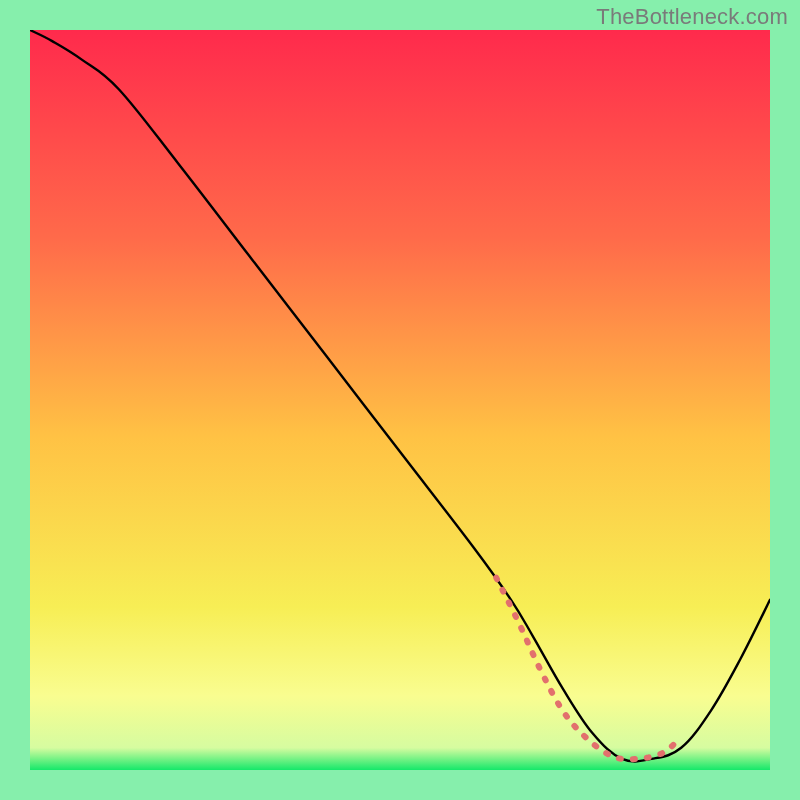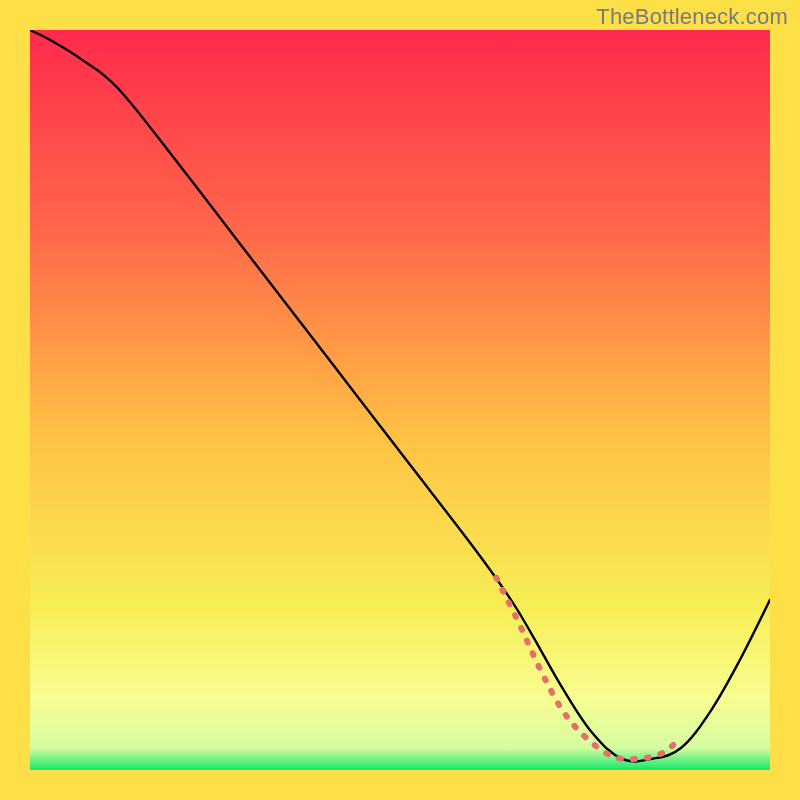--- a/index.html
+++ b/index.html
@@ -8,21 +8,21 @@
     width: 800px;
     height: 800px;
     background: #000;
     overflow: hidden;
     font-family: Arial, Helvetica, sans-serif;
   }
   .outer {
     position: relative;
     width: 800px;
     height: 800px;
-    background: #fde047;
+    background: #86efac;
   }
   .attribution {
     position: absolute;
     top: 4px;
     right: 12px;
     color: #7a7a7a;
     font-size: 22px;
     font-weight: 400;
     letter-spacing: 0.2px;
   }

